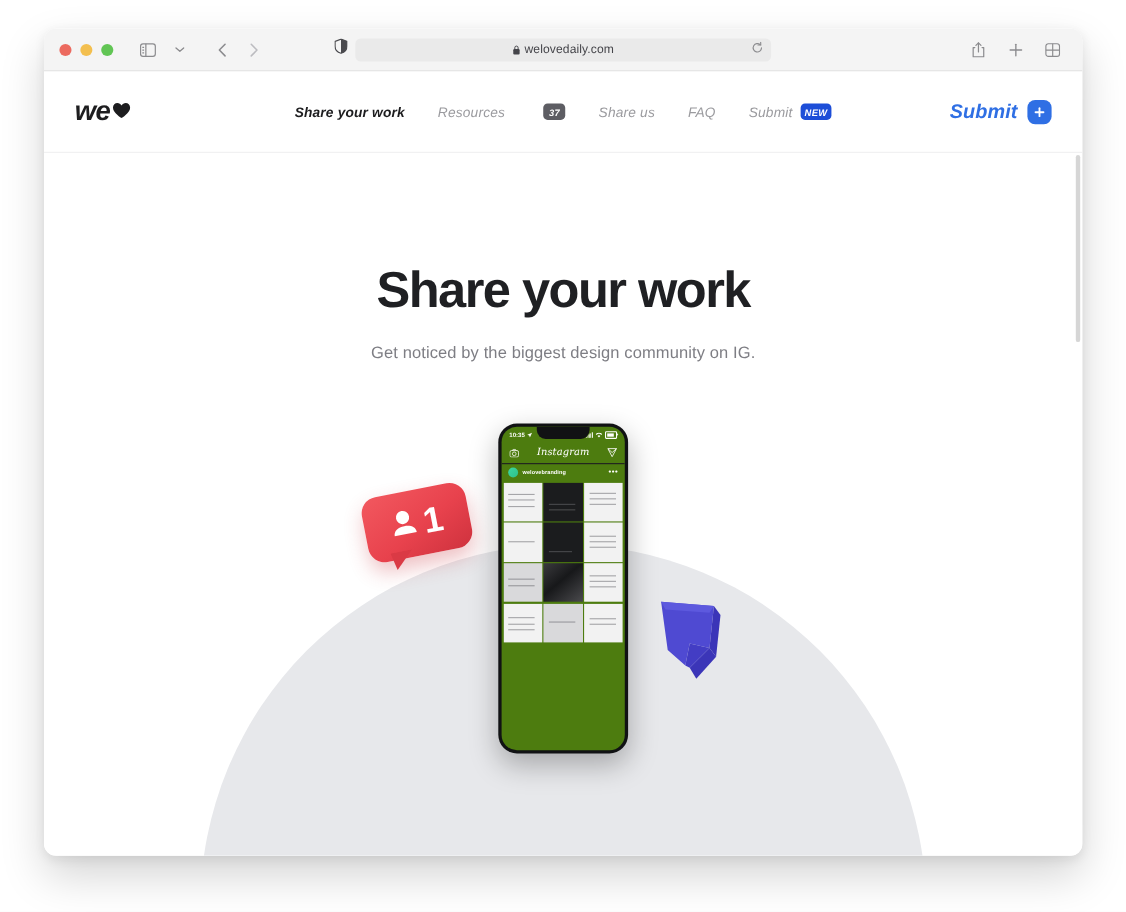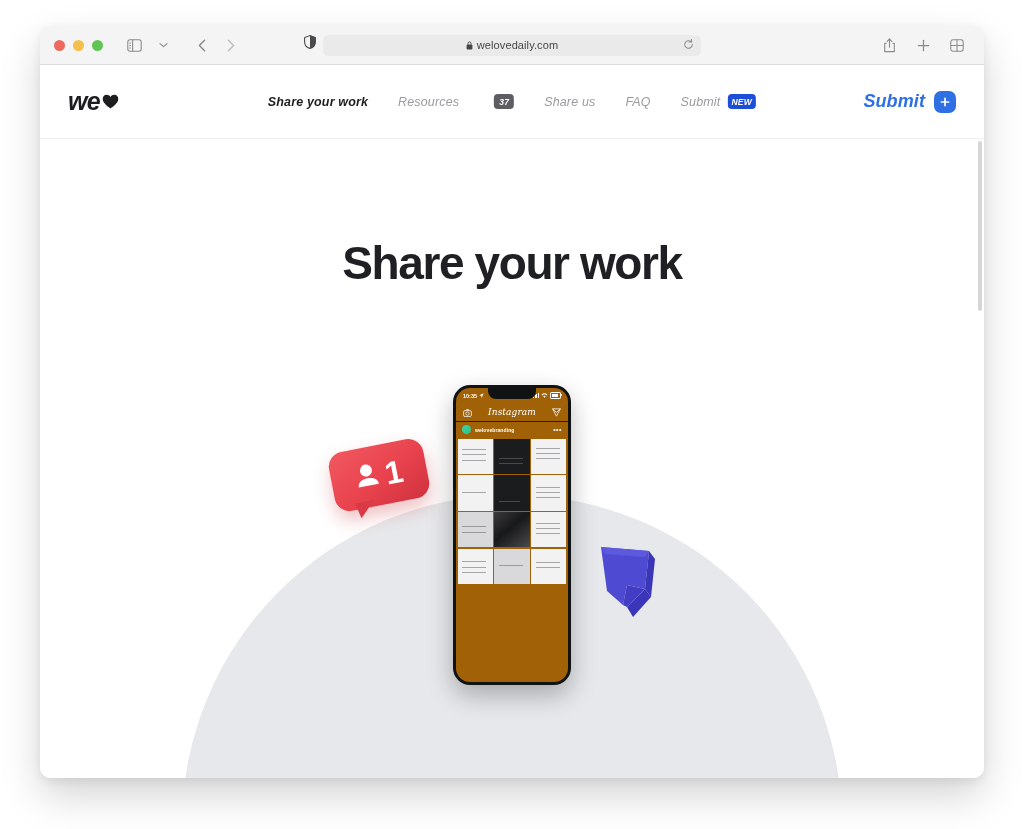--- a/index.html
+++ b/index.html
@@ -265,21 +265,21 @@
     background: #111214;
     border-radius: 17px;
     box-shadow: 0 10px 26px rgba(0,0,0,0.28);
     padding: 3px;
     box-sizing: border-box;
     z-index: 6;
   }
   #phone-screen {
     width: 100%;
     height: 100%;
-    background: #a16207;
+    background: #4d7c0f;
     border-radius: 14px;
     overflow: hidden;
     position: relative;
   }
   #phone-notch {
     position: absolute;
     left: 50%;
     transform: translateX(-50%);
     top: 0;
     width: 48px;
@@ -582,20 +582,21 @@
             <line x1="1.4" y1="5" x2="8.6" y2="5"></line>
           </svg>
         </span>
       </div>
     </header>
 
     <section id="hero">
       <h1 id="hero-title">
         <span class="line">Share your work</span>
       </h1>
+      <p id="hero-subtitle">Get noticed by the biggest design community on IG.</p>
     </section>
 
     <div id="hero-art">
 
       <div id="bg-circle"></div>
 
       <div id="phone-mock">
         <div id="phone-screen">
           <div id="phone-notch"></div>
 

